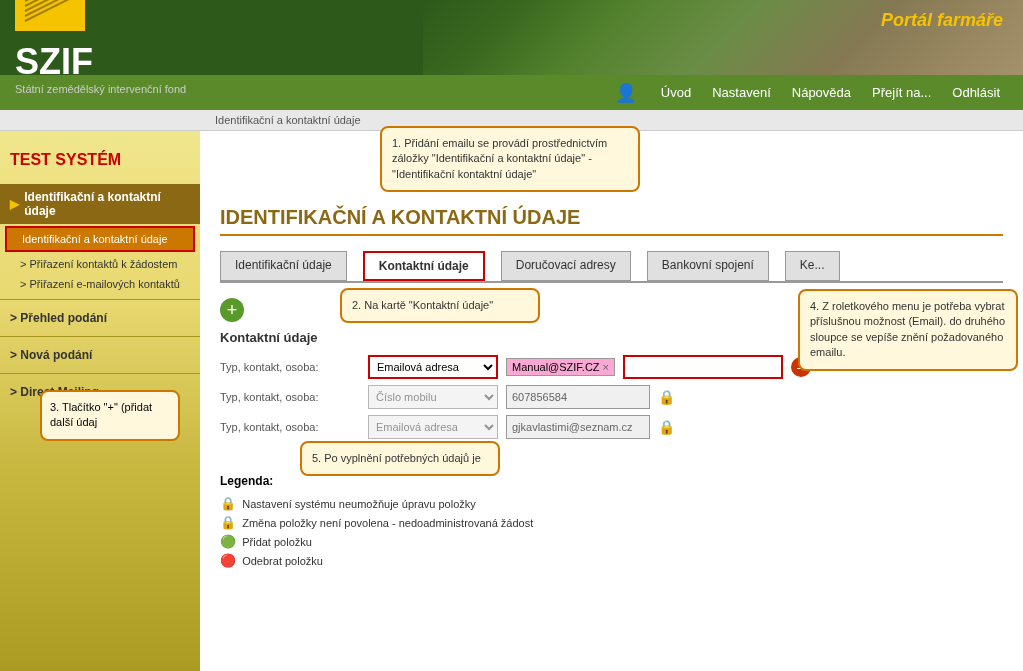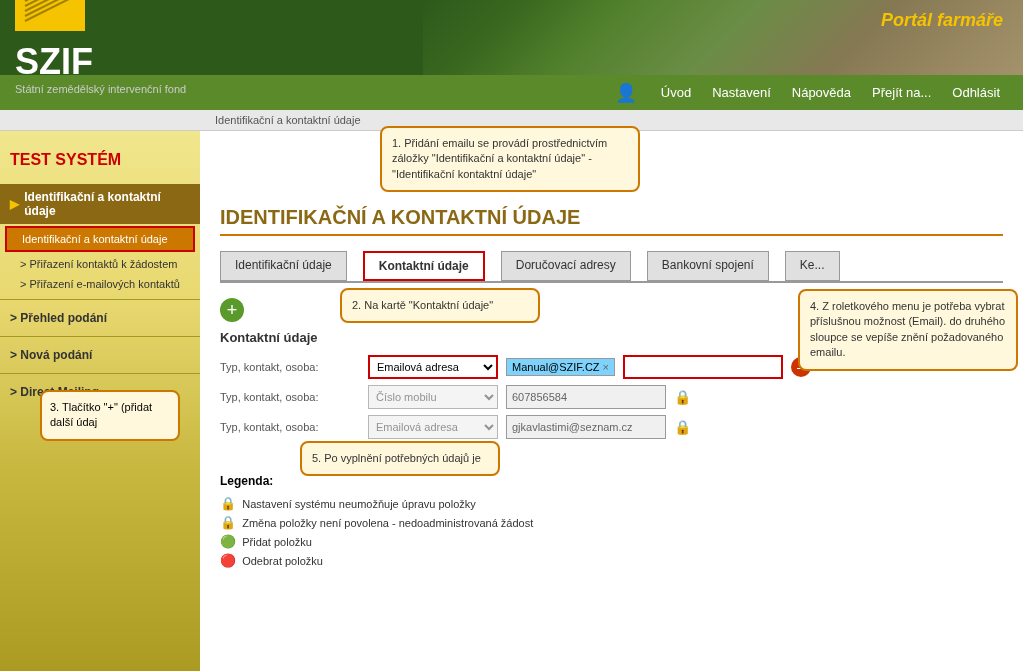--- a/index.html
+++ b/index.html
@@ -51,26 +51,26 @@
     .tab.active { background: white; border-bottom: 2px solid white; color: #333; font-weight: bold; border: 2px solid #cc0000; }
 
     
     .plus-btn { width: 24px; height: 24px; background: #5a9a2a; border-radius: 50%; color: white; font-size: 18px; display: flex; align-items: center; justify-content: center; cursor: pointer; margin-bottom: 8px; }
     .section-label { font-weight: bold; color: #333; font-size: 13px; margin-bottom: 10px; }
     .form-row { display: flex; align-items: center; gap: 8px; margin-bottom: 6px; }
     .form-label { width: 140px; font-size: 11px; color: #555; }
     .form-select { height: 24px; font-size: 11px; border: 2px solid #cc0000; background: white; padding: 0 3px; width: 130px; }
     .form-input { height: 24px; font-size: 11px; border: 1px solid #999; padding: 0 5px; width: 160px; background: white; }
     .form-input.highlighted { border: 2px solid #cc0000; }
-    .tag { background: #7dd3fc; border: 1px solid #999; padding: 2px 5px; font-size: 11px; display: flex; align-items: center; gap: 3px; }
+    .tag { background: #f9a8d4; border: 1px solid #999; padding: 2px 5px; font-size: 11px; display: flex; align-items: center; gap: 3px; }
     .tag-x { cursor: pointer; color: #666; }
     .remove-btn { width: 20px; height: 20px; background: #cc3300; border-radius: 50%; color: white; font-size: 14px; display: flex; align-items: center; justify-content: center; cursor: pointer; }
     .lock-icon { font-size: 14px; color: #888; }
     .form-select-plain { height: 24px; font-size: 11px; border: 1px solid #999; background: #f0f0f0; padding: 0 3px; width: 130px; color: #666; }
-    .form-input-plain { height: 24px; font-size: 11px; border: 1px solid #999; padding: 0 5px; width: 160px; background: #f0f0f0; color: #666; }
+    .form-input-plain { height: 24px; font-size: 11px; border: 1px solid #999; padding: 0 5px; width: 144px; background: #f0f0f0; color: #666; }
 
     
     .submit-btn { background: white; border: 2px solid #cc0000; color: #cc0000; padding: 8px 20px; font-size: 14px; font-weight: bold; cursor: pointer; margin-top: 15px; margin-bottom: 20px; }
 
     
     .legend-title { font-weight: bold; font-size: 12px; margin-bottom: 8px; }
     .legend-item { display: flex; align-items: center; gap: 6px; font-size: 11px; color: #333; margin-bottom: 4px; }
     .legend-icon { font-size: 13px; }
 
     

